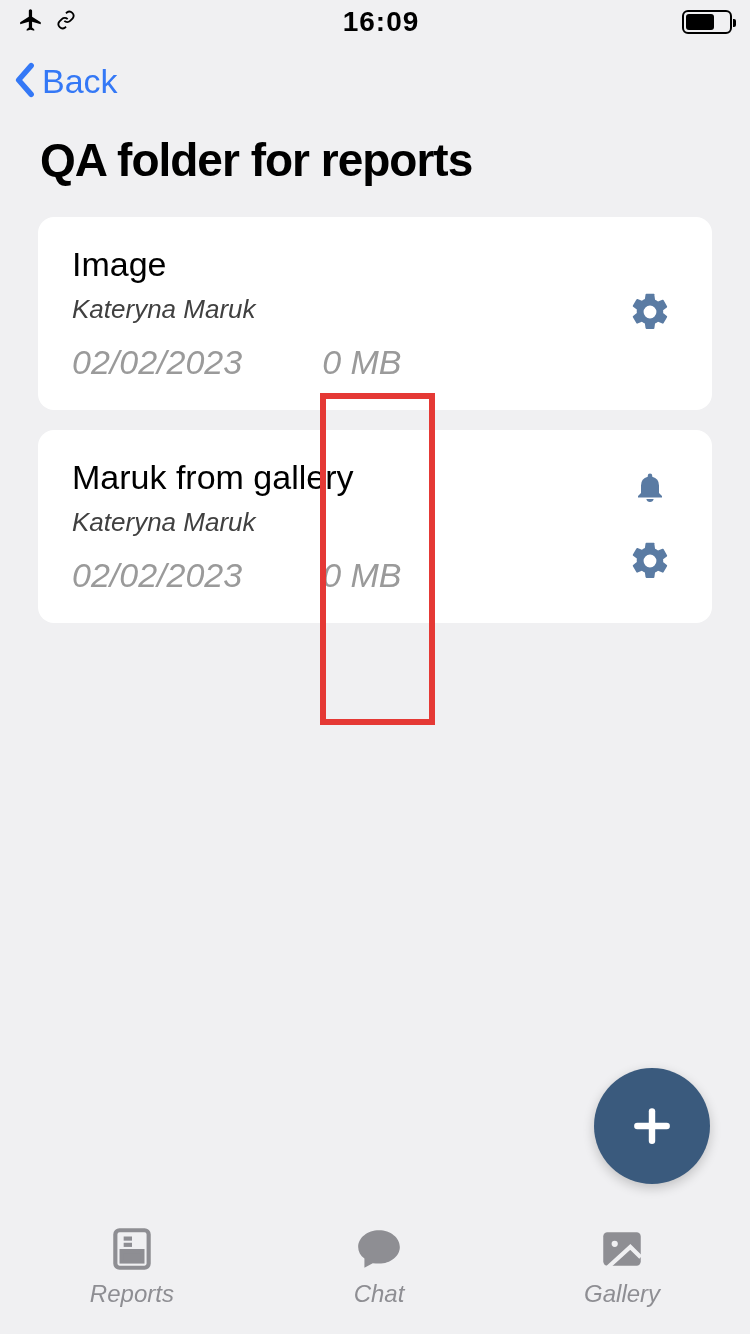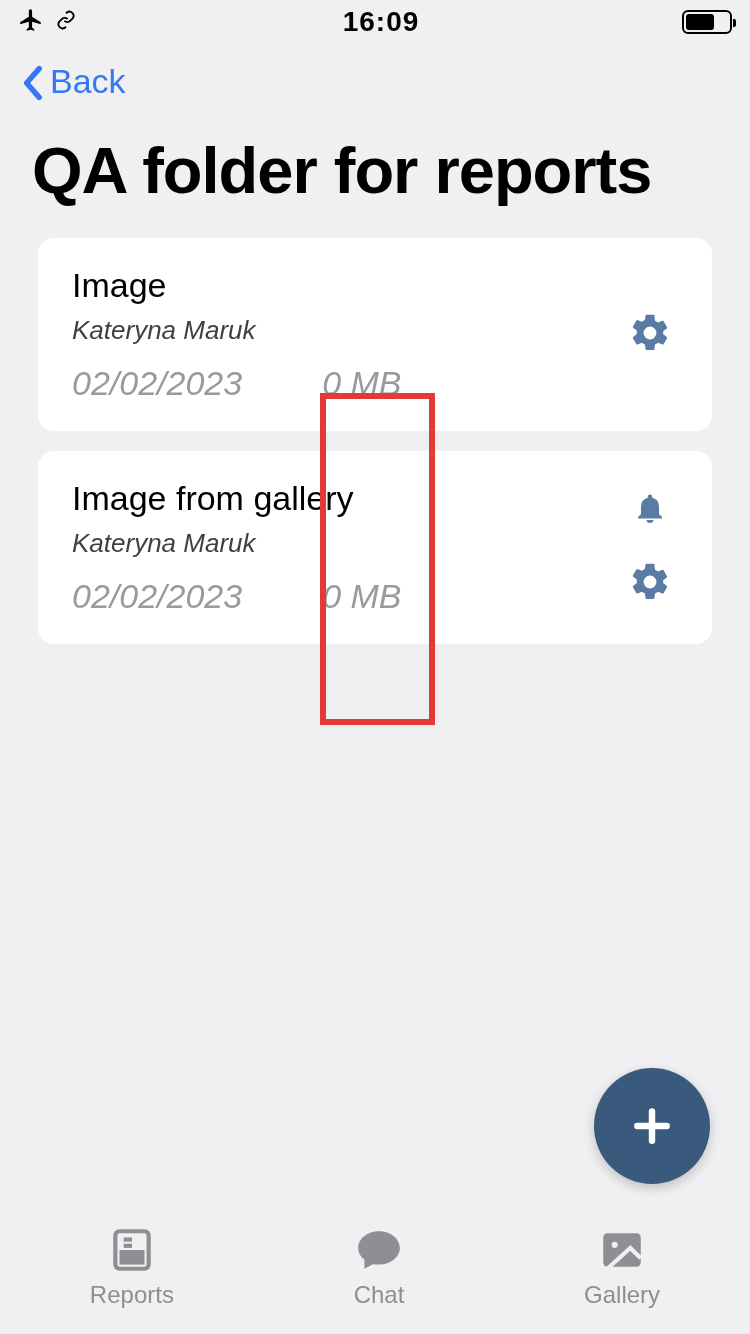--- a/index.html
+++ b/index.html
@@ -26,30 +26,31 @@
       border: 2px solid #000; border-radius: 6px;
       position: relative;
       display: flex; align-items: center;
     }
     .battery::after {
       content: ""; position: absolute; right: -6px; top: 7px;
       width: 3px; height: 8px; background: #000; border-radius: 0 2px 2px 0;
     }
     .battery-fill { width: 60%; height: 16px; background: #000; margin-left: 2px; border-radius: 3px; }
     .nav-back {
-      display: flex; align-items: flex-end; gap: 6px;
-      padding: 18px 20px 8px;
+      display: flex; align-items: flex-start; gap: 6px;
+      padding: 18px 12px 8px;
       color: #3478f6; font-size: 34px;
       cursor: pointer;
     }
     .nav-back svg { width: 24px; height: 36px; }
     .page-title {
-      font-size: 65px; font-weight: 700;
+      font-size: 46px; font-weight: 700;
       padding: 24px 32px 30px;
       letter-spacing: -1px;
+      margin-left: 8px;
     }
     .list { padding: 0 38px; display: flex; flex-direction: column; gap: 20px; }
     .card {
       background: #fff; border-radius: 16px;
       padding: 28px 34px 28px 34px;
       display: flex; align-items: center;
       position: relative;
     }
     .card-info { flex: 1; }
     .card-title { font-size: 34px; font-weight: 400; color: #000; margin-bottom: 10px; }
@@ -64,22 +65,23 @@
       width: 116px; height: 116px; border-radius: 50%;
       background: #3a5a7d; color: #fff;
       display: flex; align-items: center; justify-content: center;
       box-shadow: 0 4px 12px rgba(0,0,0,0.2);
       cursor: pointer;
     }
     .fab svg { width: 44px; height: 44px; }
     .tab-bar {
       position: absolute; bottom: 0; left: 0; right: 0;
       height: 118px; background: #f0f0f2;
-      display: flex; justify-content: space-around; align-items: center;
+      display: flex; justify-content: space-around; align-items: flex-start;
       padding: 8px 0 24px;
+      font-style: italic;
     }
     .tab { display: flex; flex-direction: column; align-items: center; gap: 6px; color: #8e8e93; cursor: pointer; }
     .tab.active { color: #5a7ba3; }
     .tab svg { width: 50px; height: 50px; }
     .tab-label { font-size: 24px; }
     .highlight-box {
       position: absolute;
       left: 320px; top: 393px;
       width: 115px; height: 332px;
       border: 6px solid #e53935;
@@ -135,21 +137,21 @@
       <span class="icon-gear">
         <svg viewBox="0 0 24 24" fill="#5a7ba3">
             <path d="M19.14 12.94a7 7 0 000-1.88l2.03-1.58a.5.5 0 00.12-.64l-1.92-3.32a.5.5 0 00-.6-.22l-2.4.96a7.14 7.14 0 00-1.62-.94l-.36-2.54A.5.5 0 0013.9 2h-3.84a.5.5 0 00-.49.42l-.36 2.54c-.58.24-1.12.56-1.62.94l-2.4-.96a.5.5 0 00-.6.22L2.67 8.48a.5.5 0 00.12.64l2.03 1.58a7 7 0 000 1.88l-2.03 1.58a.5.5 0 00-.12.64l1.92 3.32c.13.22.4.31.6.22l2.4-.96c.5.38 1.04.7 1.62.94l.36 2.54c.4.24.25.42.49.42h3.84a.5.5 0 00.49-.42l.36-2.54c.58-.24 1.12-.56 1.62-.94l2.4.96c.2.09.47 0 .6-.22l1.92-3.32a.5.5 0 00-.12-.64l-2.03-1.58zM12 15.5A3.5 3.5 0 1112 8.5a3.5 3.5 0 010 7z"></path>
           </svg>
       </span>
     </div>
   </div>
 
   <div class="card">
     <div class="card-info">
-      <div class="card-title">Image from gallery</div>
+      <div class="card-title">Maruk from gallery</div>
       <div class="card-author">Kateryna Maruk</div>
       <div class="card-meta">
         <span>02/02/2023</span>
         <span>0 MB</span>
       </div>
     </div>
     <div class="card-actions">
       <span class="icon-bell">
         <svg viewBox="0 0 24 24" fill="#5a7ba3">
             <path d="M12 22a2.5 2.5 0 002.45-2h-4.9A2.5 2.5 0 0012 22zm6-6V11a6 6 0 00-4.5-5.8V4.5a1.5 1.5 0 00-3 0v.7A6 6 0 006 11v5l-2 2v1h16v-1l-2-2z"></path>

